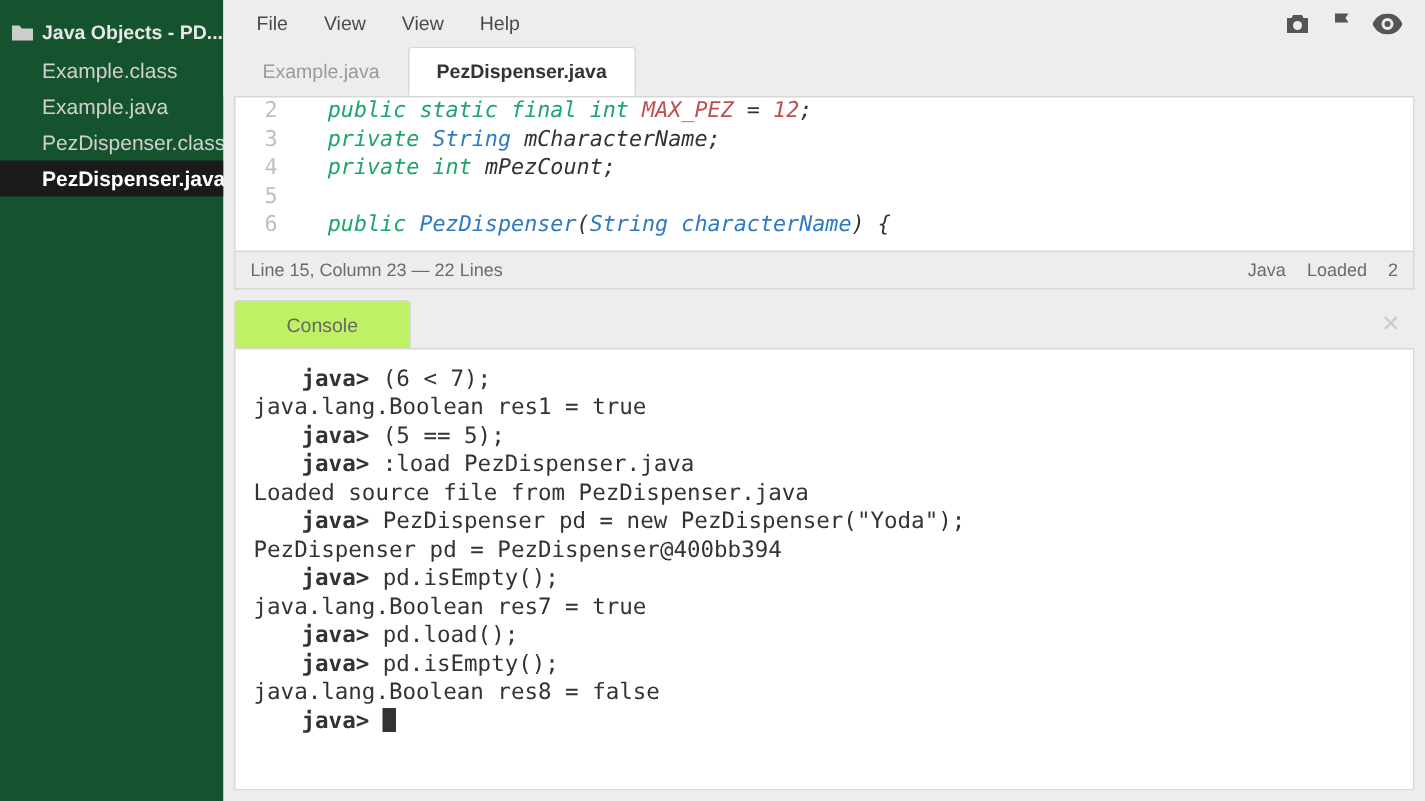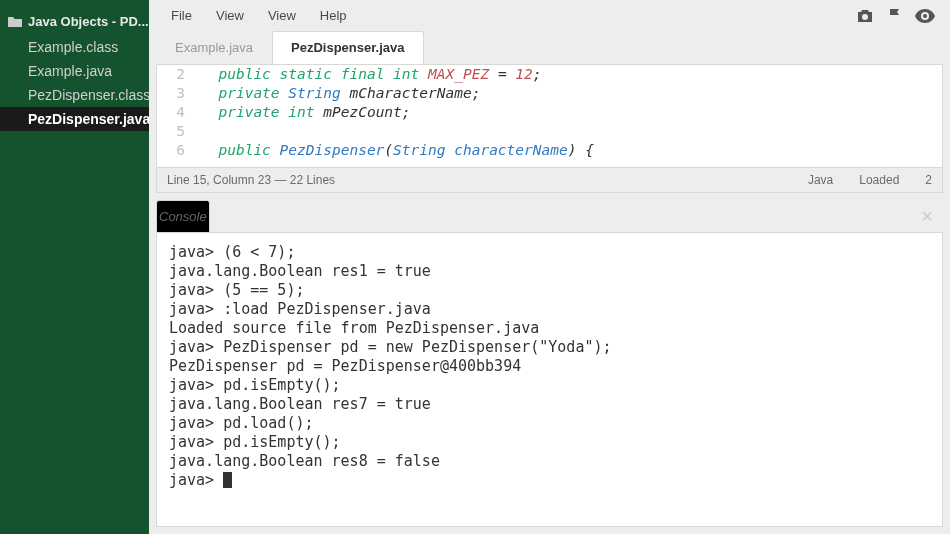--- a/index.html
+++ b/index.html
@@ -124,39 +124,37 @@
 .param { color: #3079c6; }
 .statusbar {
   margin: 0 7px;
   background: #ededed;
   border: 1px solid #d8d8d8;
   border-top: none;
   padding: 5px 10px;
   font-size: 12px;
   color: #6b6b6b;
   display: flex;
-  gap: 12px;
 }
 .statusbar .spacer { flex: 1; }
 .statusbar span { margin-left: 14px; }
 .console-tabs {
   display: flex;
   margin: 7px 7px 0 7px;
   align-items: center;
 }
 .console-tab {
-  padding: 8px 2px;
-  background: #000000;
+  padding: 8px 34px;
+  background: #bef264;
   border: 1px solid #d8d8d8;
   border-bottom: none;
   border-radius: 3px 3px 0 0;
   font-size: 13px;
   color: #666;
   cursor: pointer;
-  font-style: italic;
 }
 .console-close {
   margin-left: auto;
   font-size: 20px;
   color: #c9c9c9;
   padding: 0 10px;
   cursor: pointer;
 }
 .console {
   margin: 0 7px 7px 7px;
@@ -164,21 +162,21 @@
   border: 1px solid #d8d8d8;
   flex: 1;
   padding: 10px 12px;
   font-family: "Menlo", "Consolas", monospace;
   font-size: 15px;
   line-height: 19px;
   color: #333;
   overflow: auto;
   white-space: pre;
 }
-.prompt { font-weight: normal; }
+.prompt { font-weight: bold; margin-left: 32px; }
 .cursor {
   display: inline-block;
   width: 9px; height: 16px;
   background: #333;
   vertical-align: middle;
   margin-bottom: 2px;
 }
 </style>
 </head>
 <body>

